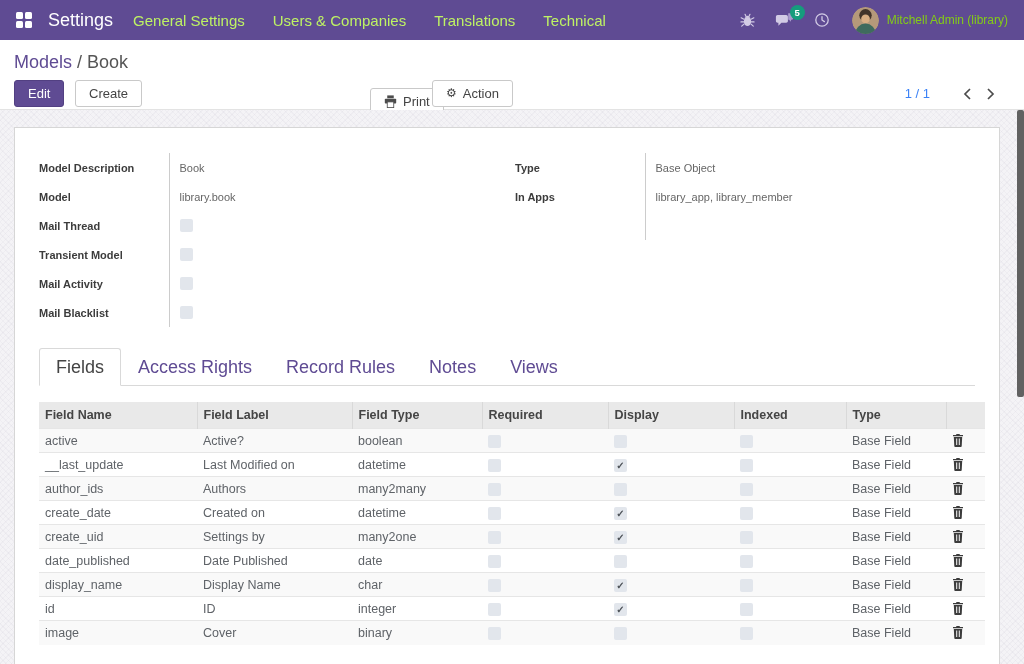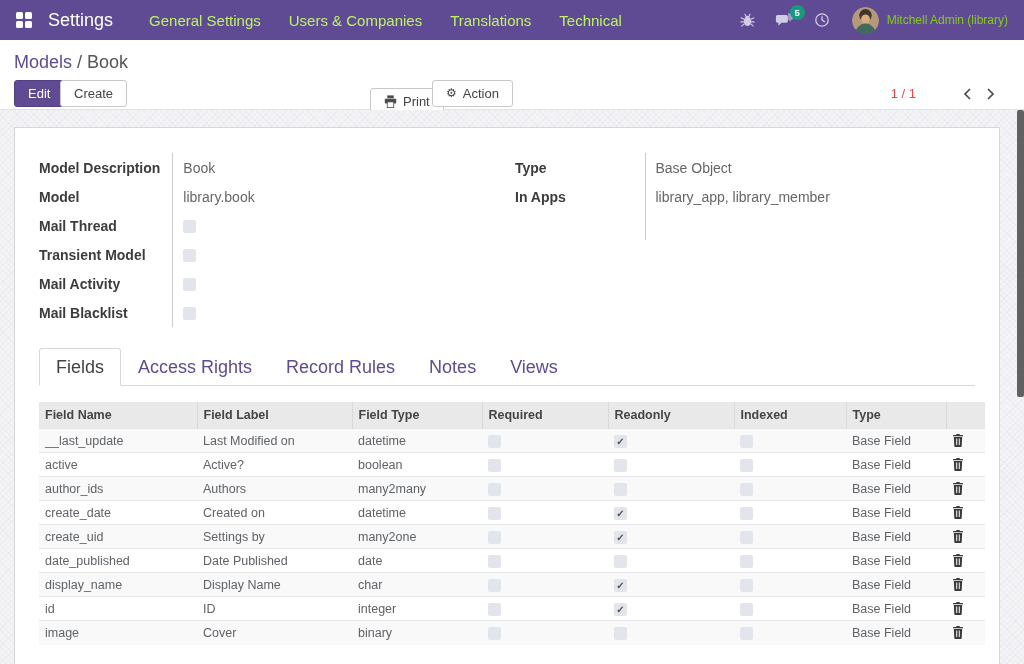--- a/index.html
+++ b/index.html
@@ -3,58 +3,58 @@
 <meta charset="utf-8">
 <style>
   *{box-sizing:border-box;margin:0;padding:0}
   html,body{width:1024px;height:664px;overflow:hidden}
   body{font-family:"Liberation Sans",sans-serif;background:#fff;position:relative}
 
   
   .navbar{height:40px;background:#5f4b93;display:flex;align-items:center;padding:0 16px;position:relative;z-index:5}
   .apps-icon{display:grid;grid-template-columns:7px 7px;grid-gap:2px;margin-right:16px;cursor:pointer}
   .apps-icon span{width:7px;height:7px;background:#fff;border-radius:1.5px}
-  .brand{font-size:18px;color:#fff;margin-right:22px;cursor:pointer;font-weight:400}
+  .brand{font-size:18px;color:#fff;margin-right:6px;cursor:pointer;font-weight:400}
   .navbar-menu{display:flex;align-items:center;height:100%}
   .nav-item{font-size:15px;color:#bef264;padding:13px 14px;cursor:pointer;text-decoration:none}
   .nav-right{margin-left:auto;display:flex;align-items:center}
   .nav-icon-btn{position:relative;padding:8px 10px;cursor:pointer;display:flex;align-items:center}
   .badge{position:absolute;top:1px;right:-1px;min-width:15px;height:15px;border-radius:8px;background:#169c7d;color:#fff;font-size:9.5px;line-height:15px;text-align:center;padding:0 3px;font-weight:bold}
   .avatar{width:27px;height:27px;border-radius:50%;overflow:hidden;margin:0 8px 0 12px;flex:none}
   .user-name{font-size:12px;color:#84cc16;cursor:pointer}
 
   
   .control-panel{background:#fff;height:70px;position:relative;border-bottom:1px solid #e3e3e3;padding:9px 14px 0}
   .breadcrumb{font-size:18px;color:#555;line-height:26px}
   .bc-link{color:#5f4b93;cursor:pointer;text-decoration:none}
   .btn-row{position:absolute;left:0;right:0;top:40px;height:28px}
   .btn{font-family:"Liberation Sans",sans-serif;font-size:13px;border:1px solid #c9c9c9;background:#fff;color:#444;border-radius:3px;padding:5px 13px;cursor:pointer;display:inline-flex;align-items:center;gap:6px;line-height:15px}
   .btn-primary{background:#5f4b93;border-color:#524082;color:#fff}
   .pos-edit{position:absolute;left:14px;top:0}
-  .pos-create{position:absolute;left:60px;top:0}
+  .pos-create{position:absolute;left:75px;top:0}
   .pos-print{position:absolute;left:370px;top:8px}
   .pos-action{position:absolute;left:432px;top:0}
   .gear-glyph{font-family:"DejaVu Sans",sans-serif;font-size:12px;line-height:13px}
   .pager{position:absolute;right:22px;top:0;height:27px;display:flex;align-items:center}
-  .pager-value{font-size:13px;color:#ef4444;margin-right:40px}
+  .pager-value{font-size:13px;color:#3b82f6;margin-right:26px}
   .pager-btn{padding:4px 7px;cursor:pointer;display:flex;align-items:center}
 
   
   .content{position:absolute;top:110px;left:0;right:0;bottom:0;
     background-color:#f4f3f6;
     background-image:repeating-linear-gradient(45deg,rgba(90,80,120,.04) 0 1px,transparent 1px 4px),
                      repeating-linear-gradient(-45deg,rgba(90,80,120,.04) 0 1px,transparent 1px 4px);
     padding-top:17px}
   .sheet{width:986px;margin-left:14px;background:#fff;border:1px solid #d6d6d6;height:700px}
 
   
   .form-area{display:flex;padding:25px 24px 0;gap:16px}
   .form-col{flex:1}
   table.o-group{border-collapse:collapse;width:100%}
-  .o-group td{height:29px;vertical-align:middle;font-size:14px}
+  .o-group td{height:29px;vertical-align:middle;font-size:11px}
   .o-group td.o-label{width:130px;font-weight:bold;color:#3c3c3c;padding-right:12px;white-space:nowrap}
   .o-group td.o-value{border-left:1px solid #ccc;padding-left:10px;color:#666}
 
   .o-checkbox{display:inline-block;width:13px;height:13px;background:#e2e6ec;border-radius:2px;position:relative;vertical-align:middle}
   .o-checkbox.checked::after{content:"\2713";position:absolute;left:0;top:0;width:13px;height:13px;line-height:13px;text-align:center;font-size:10px;color:#4d5258;font-weight:bold}
 
   
   .notebook{margin:21px 24px 0;border-bottom:1px solid #d9d9d9;display:flex}
   .tab{font-size:18px;padding:8px 16px 7px;color:#5f4b93;cursor:pointer;text-decoration:none;border:1px solid transparent;margin-bottom:-1px;border-radius:3px 3px 0 0}
   .tab.active{color:#444;background:#fff;border-color:#d9d9d9 #d9d9d9 #fff}
@@ -238,56 +238,56 @@
             <col style="width:112px">
           <col style="width:100px">
             <col style="width:39px">
         </colgroup>
         <thead>
             <tr>
               <th>Field Name</th>
               <th>Field Label</th>
               <th>Field Type</th>
               <th>Required</th>
-              <th>Readonly</th>
+              <th>Display</th>
               <th>Indexed</th>
               <th>Type</th>
               <th></th>
             </tr>
           </thead>
         <tbody>
             <tr>
+              <td>active</td>
+              <td>Active?</td>
+              <td>boolean</td>
+              <td><span class="o-checkbox"></span></td>
+              <td><span class="o-checkbox"></span></td>
+              <td><span class="o-checkbox"></span></td>
+              <td>Base Field</td>
+              <td class="cell-trash">
+  <svg width="12" height="13" viewBox="0 0 12 13">
+    <path fill="#3c3c3c" d="M4.5 0h3l.5 1H11v1.2H1V1h3zM1.8 3h8.4l-.5 9.2a.9.9 0 0 1-.9.8H3.2a.9.9 0 0 1-.9-.8zM4.2 4.5v6.6h1V4.5zm2.6 0v6.6h1V4.5z"></path>
+  </svg>
+</td>
+            </tr>
+            <tr>
               <td>__last_update</td>
               <td>Last Modified on</td>
               <td>datetime</td>
               <td><span class="o-checkbox"></span></td>
               <td><span class="o-checkbox checked"></span></td>
               <td><span class="o-checkbox"></span></td>
               <td>Base Field</td>
               <td class="cell-trash">
   <svg width="12" height="13" viewBox="0 0 12 13">
     <path fill="#3c3c3c" d="M4.5 0h3l.5 1H11v1.2H1V1h3zM1.8 3h8.4l-.5 9.2a.9.9 0 0 1-.9.8H3.2a.9.9 0 0 1-.9-.8zM4.2 4.5v6.6h1V4.5zm2.6 0v6.6h1V4.5z"></path>
   </svg>
 </td>
             </tr>
             <tr>
-              <td>active</td>
-              <td>Active?</td>
-              <td>boolean</td>
-              <td><span class="o-checkbox"></span></td>
-              <td><span class="o-checkbox"></span></td>
-              <td><span class="o-checkbox"></span></td>
-              <td>Base Field</td>
-              <td class="cell-trash">
-  <svg width="12" height="13" viewBox="0 0 12 13">
-    <path fill="#3c3c3c" d="M4.5 0h3l.5 1H11v1.2H1V1h3zM1.8 3h8.4l-.5 9.2a.9.9 0 0 1-.9.8H3.2a.9.9 0 0 1-.9-.8zM4.2 4.5v6.6h1V4.5zm2.6 0v6.6h1V4.5z"></path>
-  </svg>
-</td>
-            </tr>
-            <tr>
               <td>author_ids</td>
               <td>Authors</td>
               <td>many2many</td>
               <td><span class="o-checkbox"></span></td>
               <td><span class="o-checkbox"></span></td>
               <td><span class="o-checkbox"></span></td>
               <td>Base Field</td>
               <td class="cell-trash">
   <svg width="12" height="13" viewBox="0 0 12 13">
     <path fill="#3c3c3c" d="M4.5 0h3l.5 1H11v1.2H1V1h3zM1.8 3h8.4l-.5 9.2a.9.9 0 0 1-.9.8H3.2a.9.9 0 0 1-.9-.8zM4.2 4.5v6.6h1V4.5zm2.6 0v6.6h1V4.5z"></path>

